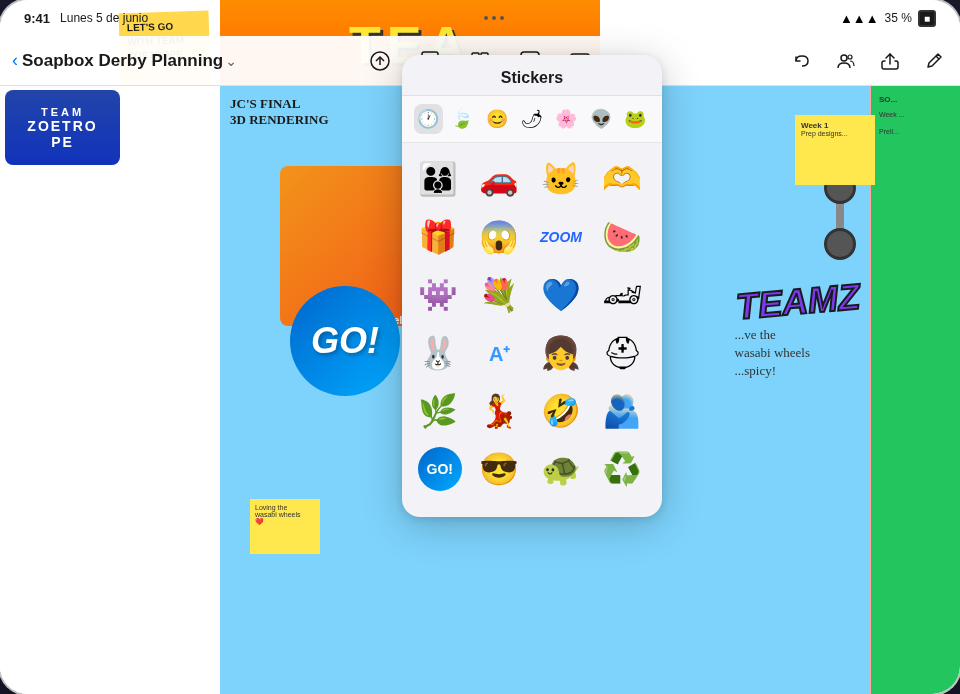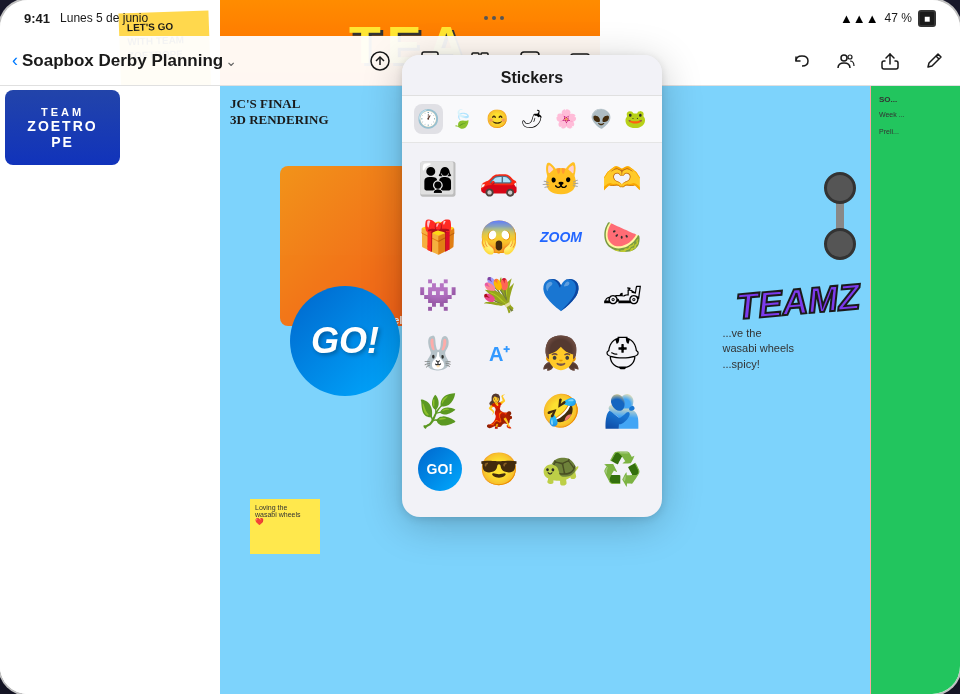--- a/index.html
+++ b/index.html
@@ -438,20 +438,24 @@
     <div class="note-scattered" style="bottom:85px;left:30px;">
       BLACK PAINT FOR NORI<br>4M LOGO OR NUMBER
     </div>
 
     <div class="lollipop"></div>
 
     <div class="percent-text">
       <span>28 %</span>
     </div>
 
+    <div style="position:absolute;top:115px;right:85px;width:80px;height:70px;background:#ffe84d;padding:6px;z-index:2;font-size:7px;color:#333;">
+      <div style="font-weight:700;font-size:8px;">Week 1</div>
+      <div>Prep designs...</div>
+    </div>
 
     <div style="position:absolute;top:86px;right:0;width:90px;bottom:0;background:#22c55e;border-left:1px solid #fca5a5;z-index:1;">
       <div style="padding:8px;font-size:7px;color:#333;line-height:1.5;">
         <div style="font-weight:700;font-size:8px;margin-bottom:4px;">SO...</div>
         <div>Week ...</div>
         <div style="margin-top:6px;">Preli...</div>
       </div>
     </div>
 
     <div style="position:absolute;top:86px;left:220px;right:90px;bottom:0;background:#7dd3fc;z-index:1;">
@@ -465,21 +469,21 @@
       </div>
 
       <div class="go-bubble" style="position:absolute;top:200px;left:70px;">
         <span>GO!</span>
       </div>
 
       <div class="teamz-sticker" style="position:absolute;top:195px;right:10px;">
         <span>TEAMZ</span>
       </div>
 
-      <div style="position:absolute;top:240px;right:76px;font-size:11px;color:#333;font-family:Liberation Sans, sans-serif;line-height:1.4;">
+      <div style="position:absolute;top:240px;right:60px;font-size:13px;color:#333;font-family:Liberation Serif, serif;line-height:1.4;">
         ...ve the<br>wasabi wheels<br>...spicy!
       </div>
 
       <div style="position:absolute;bottom:140px;left:30px;width:70px;height:55px;background:#ffe84d;padding:5px;font-size:7px;color:#333;">
         Loving the<br>wasabi wheels<br>❤️
       </div>
 
       <div style="position:absolute;top:80px;right:0;width:60px;height:100px;display:flex;align-items:center;justify-content:center;">
         <div style="width:8px;height:80px;background:#888;border-radius:4px;position:relative;">
           <div style="position:absolute;top:-4px;left:-12px;width:32px;height:32px;background:#555;border-radius:50%;border:3px solid #333;"></div>
@@ -495,21 +499,21 @@
       <span class="status-time">9:41</span>
       <span class="status-date">Lunes 5 de junio</span>
     </div>
     <div class="status-center">
       <div class="status-dot"></div>
       <div class="status-dot"></div>
       <div class="status-dot"></div>
     </div>
     <div class="status-right">
       <span style="font-size:13px;">▲▲▲</span>
-      <span class="battery-text">47 %</span>
+      <span class="battery-text">35 %</span>
       <span style="font-size:13px;border:2px solid #333;border-radius:3px;padding:1px 4px;background:#1a1a1a;color:#fff;font-size:10px;">■</span>
     </div>
   </div>
 
   <div class="top-toolbar">
 
     <div class="back-btn">
       <span class="back-chevron">‹</span>
     </div>
     <span class="doc-title">Soapbox Derby Planning</span>

